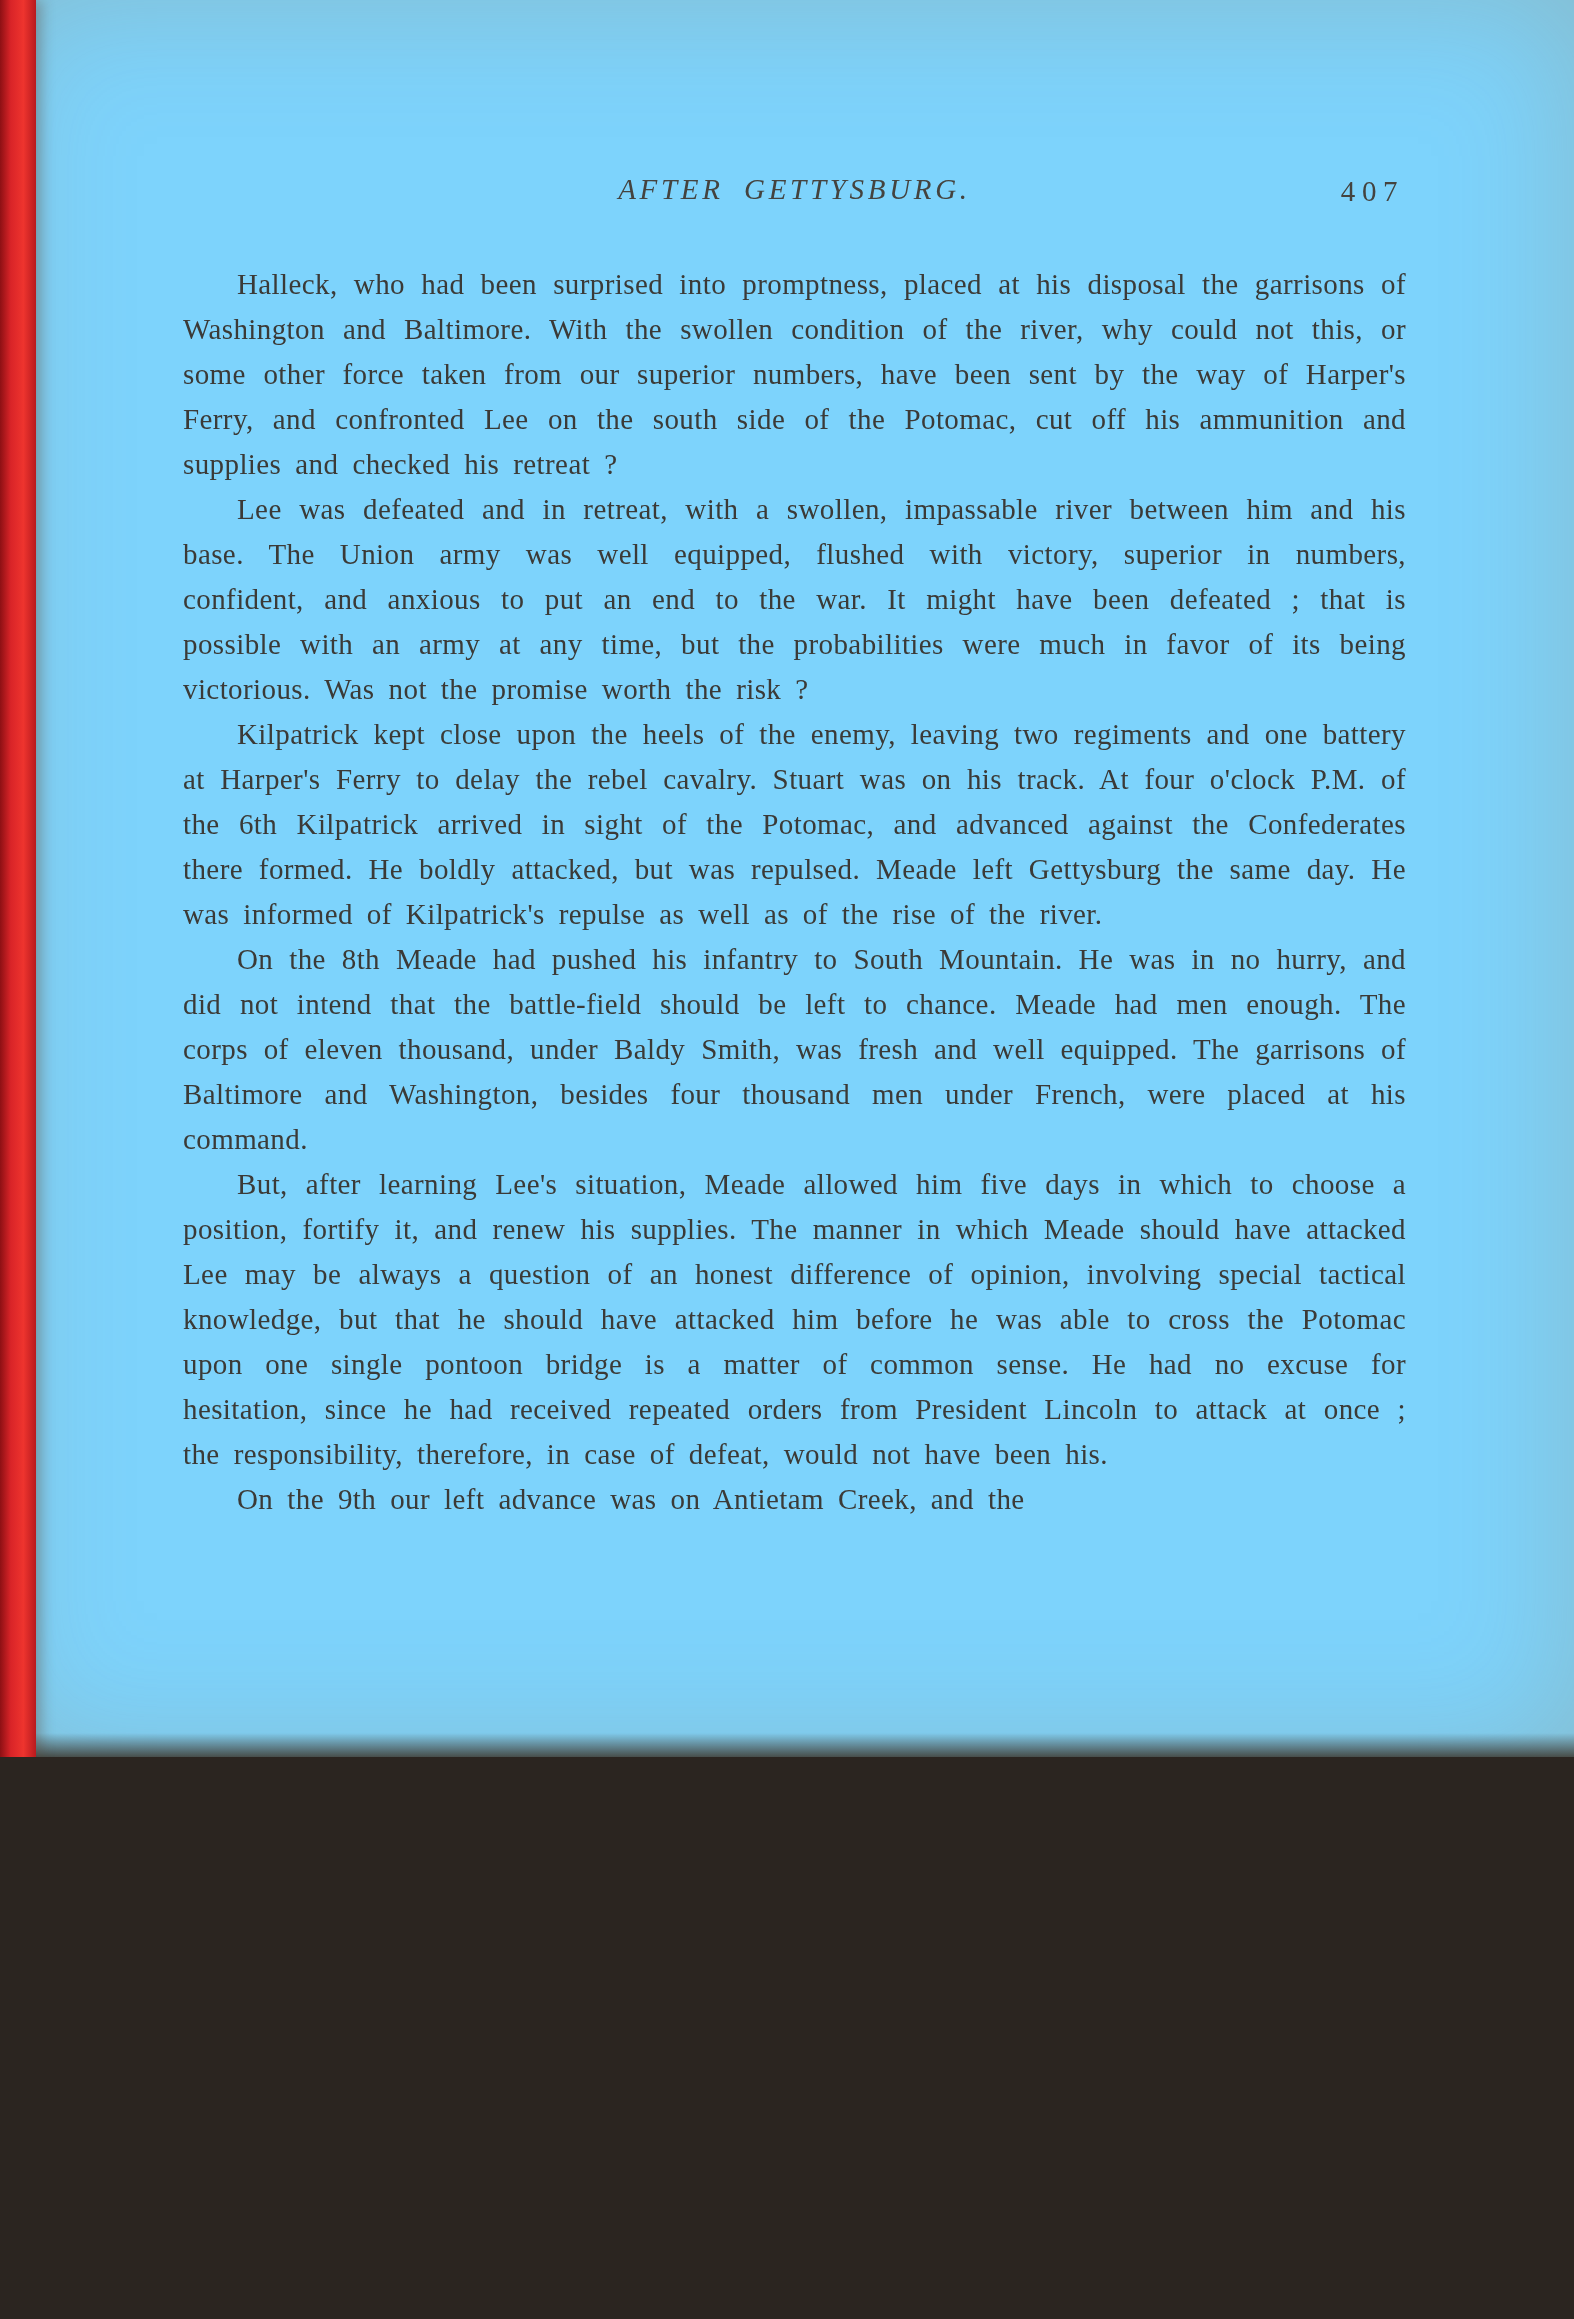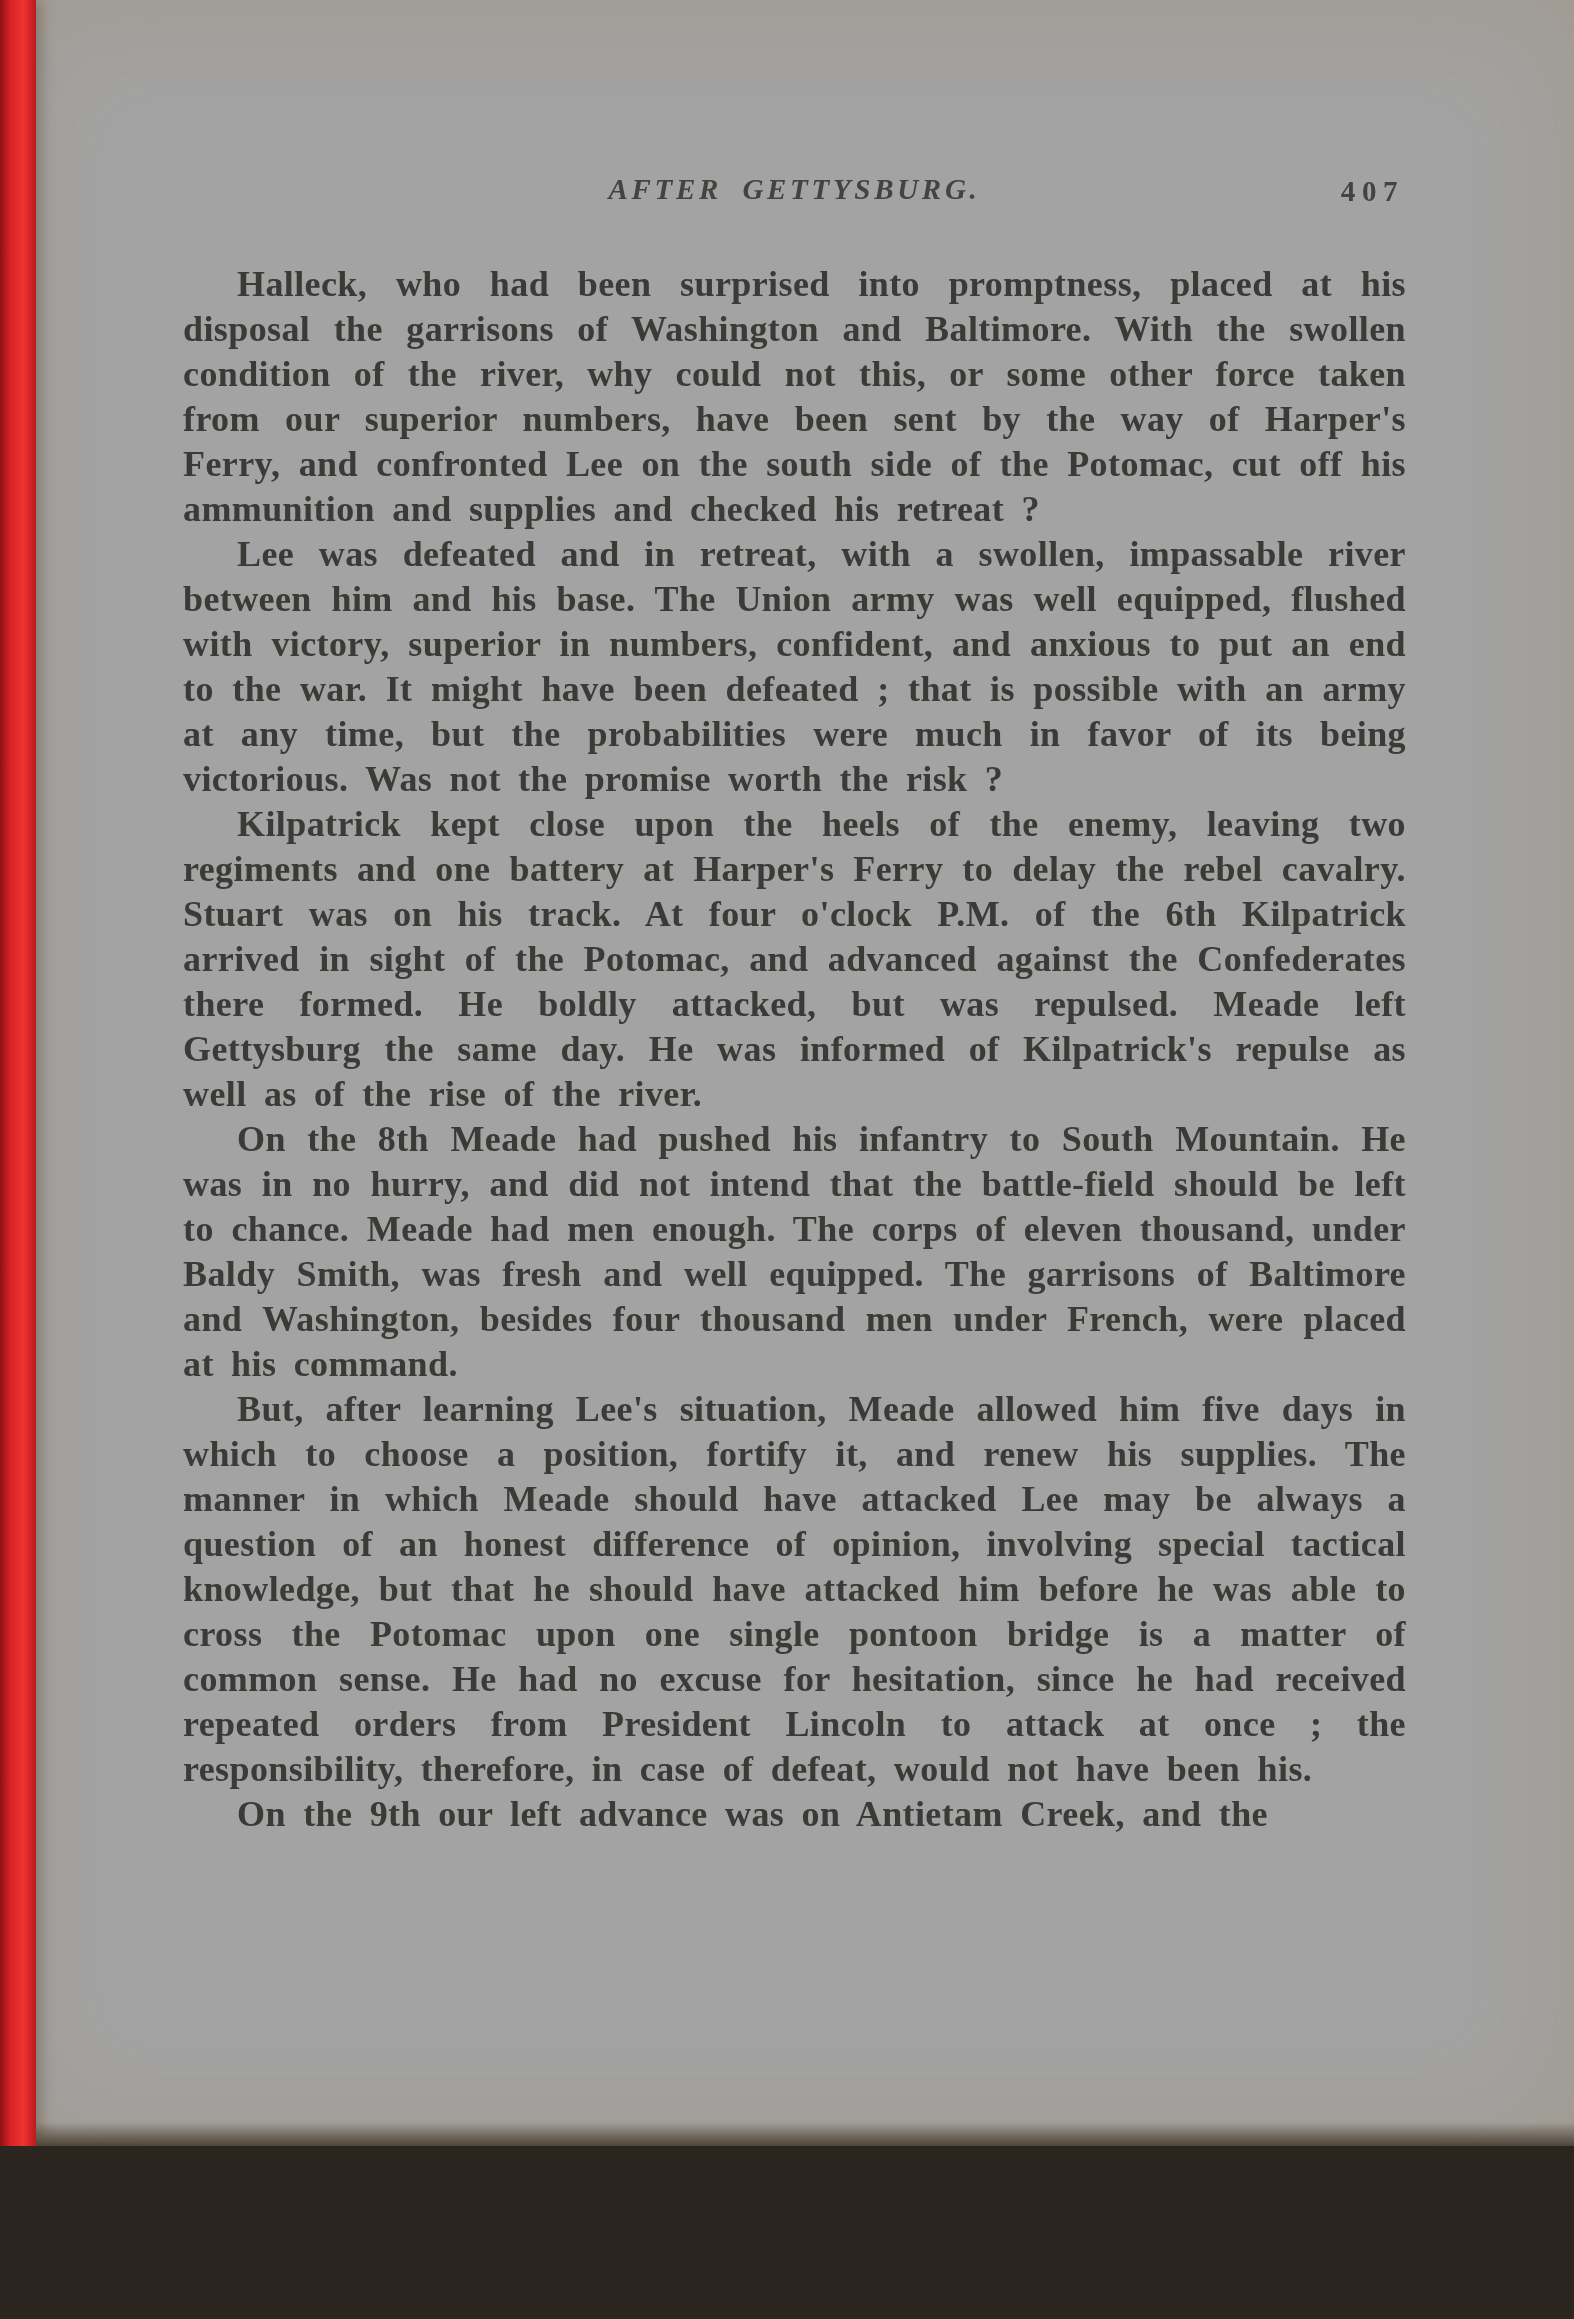--- a/index.html
+++ b/index.html
@@ -3,26 +3,25 @@
 <meta charset="utf-8">
 <style>
   html, body {
     margin: 0;
     padding: 0;
     background: #2b2520;
   }
   .scan {
     position: relative;
     width: 1575px;
-    height: 2146px;
-    background: #a3a3a3;
+    height: 1757px;
+    background: #7dd3fc;
     overflow: hidden;
     font-family: "Liberation Serif", serif;
     box-shadow: inset 0 0 131px rgba(156, 134, 96, 0.30);
-    font-weight: bold;
   }
   
   .binding {
     position: absolute;
     left: 0;
     top: 0;
     width: 36px;
     height: 100%;
     background: linear-gradient(90deg, #8d1014 0%, #d92428 30%, #ee342e 65%, #b81a1e 100%);
     box-shadow: 5.6px 0 13px rgba(90, 60, 40, 0.35);
@@ -60,21 +59,21 @@
   .page-number {
     position: absolute;
     right: 1.9px;
     top: 1.9px;
     font-size: 29px;
     letter-spacing: 6.6px;
     color: #44433f;
   }
   .body-text p {
     margin: 0;
-    font-size: 36px;
+    font-size: 29px;
     line-height: 45px;
     text-align: justify;
     text-indent: 54px;
     word-spacing: 0.22em;
     letter-spacing: 0.4px;
     color: #3b3a37;
   }
 </style>
 </head>
 <body>

